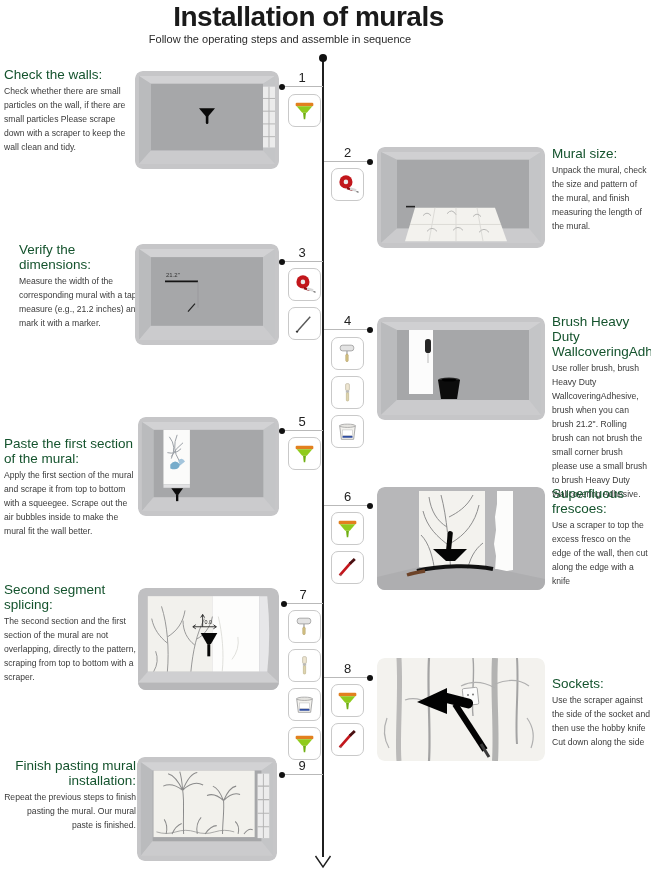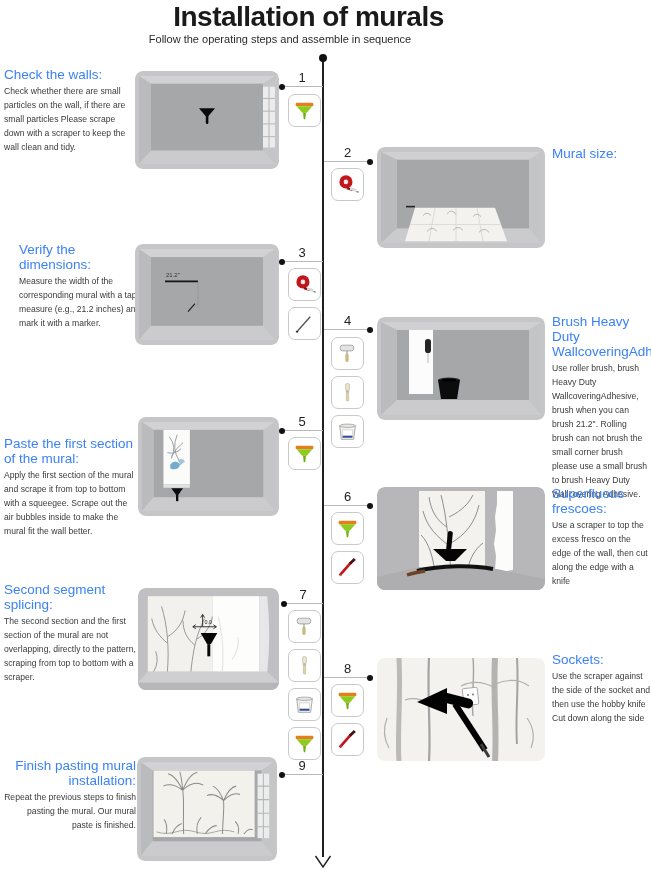--- a/index.html
+++ b/index.html
@@ -12,30 +12,30 @@
   .title { position:absolute; top:1px; left:0; width:617px; text-align:center;
            font-size:28px; font-weight:bold; letter-spacing:-0.5px; }
   .subtitle { position:absolute; top:33px; left:0; width:560px; text-align:center;
               font-size:11px; color:#2a2a2a; }
   
   .timeline { position:absolute; left:322.4px; top:57px; width:1.6px; height:800px; background:#1f1f1f; }
   .timeline-dot { position:absolute; left:319px; top:54px; width:8px; height:8px; border-radius:50%; background:#111; }
   .timeline-arrow { position:absolute; left:314px; top:855px; }
   
   .step-text { position:absolute; }
-  .step-text h2 { margin:0 0 3px 0; font-size:13.5px; font-weight:400; line-height:1.12; color:#3b82f6; }
+  .step-text h2 { margin:0 0 3px 0; font-size:13.5px; font-weight:400; line-height:1.12; color:#14532d; }
   .step-text p { margin:0; font-size:8.6px; line-height:1.62; color:#3a3a3a; }
   .t1 { left:4px;  top:67px;  width:130px; }
   .t2 { left:552px; top:146px; width:97px; }
   .t3 { left:19px;  top:242px; width:130px; }
   .t4 { left:552px; top:314px; width:98px; }
   .t5 { left:4px;  top:412px; width:132px;margin-top:24px; }
   .t6 { left:552px; top:486px; width:98px; }
   .t7 { left:4px;  top:582px; width:132px; }
-  .t8 { left:552px; top:652px; width:98px; }
+  .t8 { left:552px; top:676px; width:98px; }
   .t9 { left:4px;  top:758px; width:132px;text-align:right; }
   
   .connector { position:absolute; height:16px; }
   .cline { position:absolute; left:0; right:0; bottom:0; height:1px; background:#b9b9b9; }
   .cdot  { position:absolute; bottom:-2.5px; width:6px; height:6px; border-radius:50%; background:#111; }
   .connector.cleft  .cdot { left:-2px; }
   .connector.cright .cdot { right:-2px; }
   .cnum { position:absolute; bottom:2px; left:0; width:100%; text-align:center; font-size:13px; color:#222; }
   .c1 { left:281px; top:71px;  width:42px; }
   .c2 { left:324px; top:146px; width:47px; }
@@ -146,20 +146,21 @@
       <polygon points="4,98 20,83 152,83 164,98" fill="#cbcbcd"></polygon>
       <rect x="20" y="13" width="132" height="70" fill="#a6a7a9"></rect>
       <polygon points="38,62 118,62 130,96 28,96" fill="#f3f2ee"></polygon>
       <path d="M58,62 L52,96 M79,62 L79,96 M100,62 L106,96 M33,79 L124,79" stroke="#dcdbd7" stroke-width="1" fill="none"></path>
       <path d="M46,70 q4,-5 8,0 M70,68 q5,-6 9,1 M96,71 q4,-5 8,0 M50,86 q5,-6 10,0 M76,85 q5,-6 10,0 M102,87 q5,-6 10,0" stroke="#a9a9a7" stroke-width="0.8" fill="none"></path>
       <rect x="29" y="60" width="9" height="1.6" fill="#222"></rect>
     </svg>
   </figure>
   <div class="step-text t2">
     <h2>Mural size:</h2>
+    <p>Unpack the mural, check the size and pattern of the mural, and finish measuring the length of the mural.</p>
   </div>
 
   <div class="step-text t3">
     <h2>Verify the dimensions:</h2>
     <p>Measure the width of the corresponding mural with a tape measure (e.g., 21.2 inches) and mark it with a marker.</p>
   </div>
   <div class="connector cleft c3">
     <span class="cnum">3</span>
     <span class="cline"></span>
       <span class="cdot"></span>

